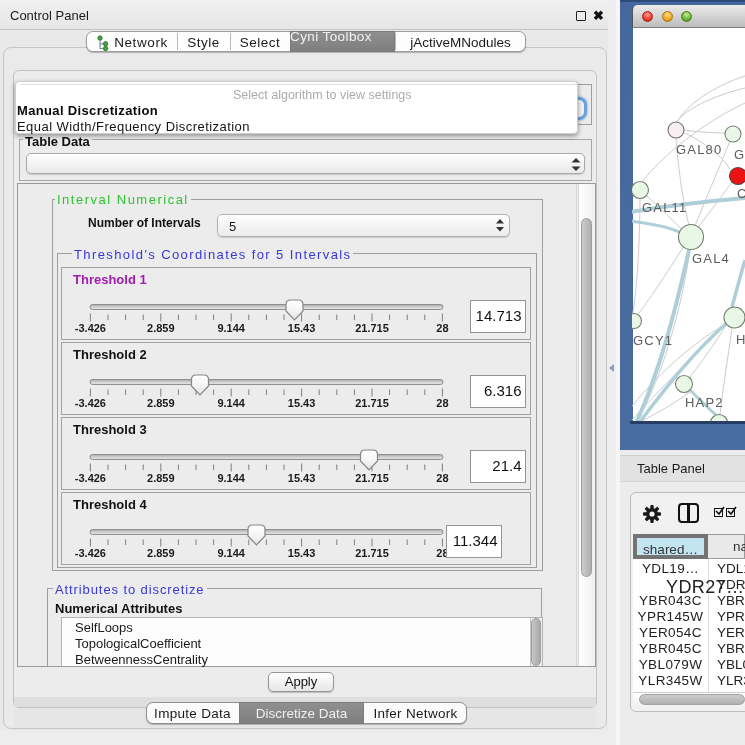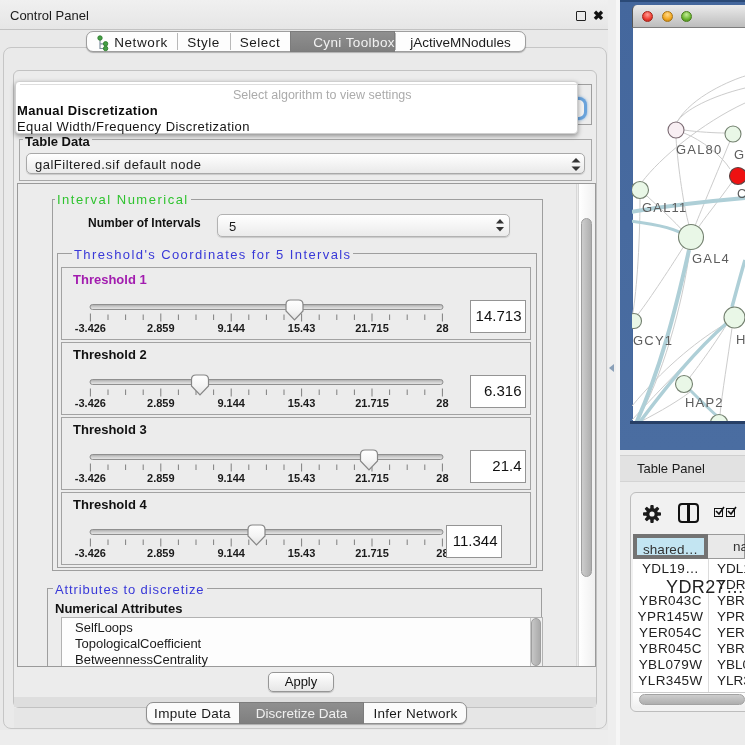--- a/index.html
+++ b/index.html
@@ -21,34 +21,33 @@
 <div class="abs" style="left:14px;top:708px;width:582px;height:20px;background:#e6e6e6;"></div>
 <div class="abs" style="left:86px;top:31px;width:440px;height:21px;background:#fdfdfd;border:1px solid #9e9e9e;border-radius:7px;box-sizing:border-box;box-shadow:0 1px 1px rgba(0,0,0,0.25);"></div>
 <div class="abs" style="left:177px;top:33px;width:1px;height:17px;background:#b8b8b8;"></div>
 <div class="abs" style="left:230px;top:33px;width:1px;height:17px;background:#b8b8b8;"></div>
 <div class="abs" style="left:290px;top:33px;width:1px;height:17px;background:#b8b8b8;"></div>
 <div class="abs" style="left:290px;top:31px;width:105px;height:21px;background:linear-gradient(#8f8f8f,#7f7f7f);border:1px solid #7c7c7c;box-sizing:border-box;"></div>
 <div class="abs" style="left:395px;top:33px;width:1px;height:17px;background:#b8b8b8;"></div>
 <div class="abs" style="left:110px;top:35px;width:62px;text-align:center;font-size:13.5px;letter-spacing:0.6px;color:#1b1b1b;">Network</div>
 <div class="abs" style="left:177px;top:35px;width:53px;text-align:center;font-size:13.5px;letter-spacing:0.5px;color:#1b1b1b;">Style</div>
 <div class="abs" style="left:230px;top:35px;width:60px;text-align:center;font-size:13.5px;letter-spacing:0.5px;color:#1b1b1b;">Select</div>
-<div class="abs" style="left:290px;top:35px;width:105px;text-align:right;font-size:13.5px;letter-spacing:0.4px;color:#f2f2f2;">Cyni Toolbox</div>
+<div class="abs" style="left:290px;top:29px;width:105px;text-align:left;font-size:13.5px;letter-spacing:0.4px;color:#f2f2f2;">Cyni Toolbox</div>
 <div class="abs" style="left:395px;top:35px;width:131px;text-align:center;font-size:13.5px;color:#1b1b1b;">jActiveMNodules</div>
 <svg class="abs" style="left:95px;top:33px;" width="16" height="19" viewBox="0 0 16 19">
 <path d="M5,5.5 V16 M5,10.8 H10 M5,15.5 H10" stroke="#8090a0" stroke-width="1.2" fill="none"></path>
 <circle cx="5" cy="5" r="2.2" fill="#44a044" stroke="#2e7a2e" stroke-width="0.9"></circle>
 <circle cx="10.6" cy="10.8" r="2.2" fill="#44a044" stroke="#2e7a2e" stroke-width="0.9"></circle>
 <circle cx="10.6" cy="15.5" r="2.2" fill="#44a044" stroke="#2e7a2e" stroke-width="0.9"></circle>
 </svg>
 <div class="abs" style="left:19px;top:84px;width:573px;height:41px;border:1px solid #9e9e9e;box-sizing:border-box;"></div>
 <div class="abs" style="left:520px;top:97px;width:67px;height:23px;background:#f2f2f2;border:3px solid rgba(91,154,216,0.9);border-radius:8px;box-sizing:border-box;box-shadow:0 0 3px rgba(91,154,216,0.8);"></div>
 <div class="abs" style="left:19px;top:139px;width:573px;height:42px;border:1px solid #a8a8a8;box-sizing:border-box;"></div>
 <div class="abs" style="left:23px;top:134px;background:#ececec;padding:0 2px;font-size:13px;font-weight:bold;color:#111;">Table Data</div>
 <div class="abs" style="left:26px;top:153px;width:559px;height:21px;background:linear-gradient(#ffffff,#e9e9e9);border:1px solid #a8a8a8;border-radius:5px;box-sizing:border-box;box-shadow:0 1px 1px rgba(0,0,0,0.15);"></div>
-<div class="abs t13" style="left:35px;top:157px;letter-spacing:0.5px;">galFiltered.sif default node</div>
 <svg class="abs" style="left:569px;top:156px;" width="14" height="17" viewBox="0 0 14 17">
 <path d="M2.5,6.5 L7,2 L11.5,6.5 Z" fill="#333"></path>
       <path d="M2.5,10.5 L7,15 L11.5,10.5 Z" fill="#333"></path>
     </svg>
 <div class="abs" style="left:17px;top:183px;width:579px;height:484px;background:#ececec;border:1px solid #9a9a9a;box-sizing:border-box;"></div>
 <div class="abs" style="left:576px;top:184px;width:1px;height:482px;background:#d8d8d8;"></div>
 <div class="abs" style="left:578px;top:184px;width:17px;height:482px;background:linear-gradient(to right,#ffffff,#f0f0f0);border-left:1px solid #d6d6d6;box-sizing:border-box;"></div>
 <div class="abs" style="left:581px;top:218px;width:11px;height:359px;background:linear-gradient(to right,#cdcdcd,#aeaeae);border:1px solid #9e9e9e;border-radius:6px;box-sizing:border-box;"></div>
 <div class="abs" style="left:52px;top:199px;width:491px;height:372px;border:1px solid #9e9e9e;box-sizing:border-box;"></div>
 <div class="abs" style="left:55px;top:192px;background:#ececec;padding:0 2px;font-size:13px;letter-spacing:1.5px;color:#2fc32f;">Interval Numerical</div>

